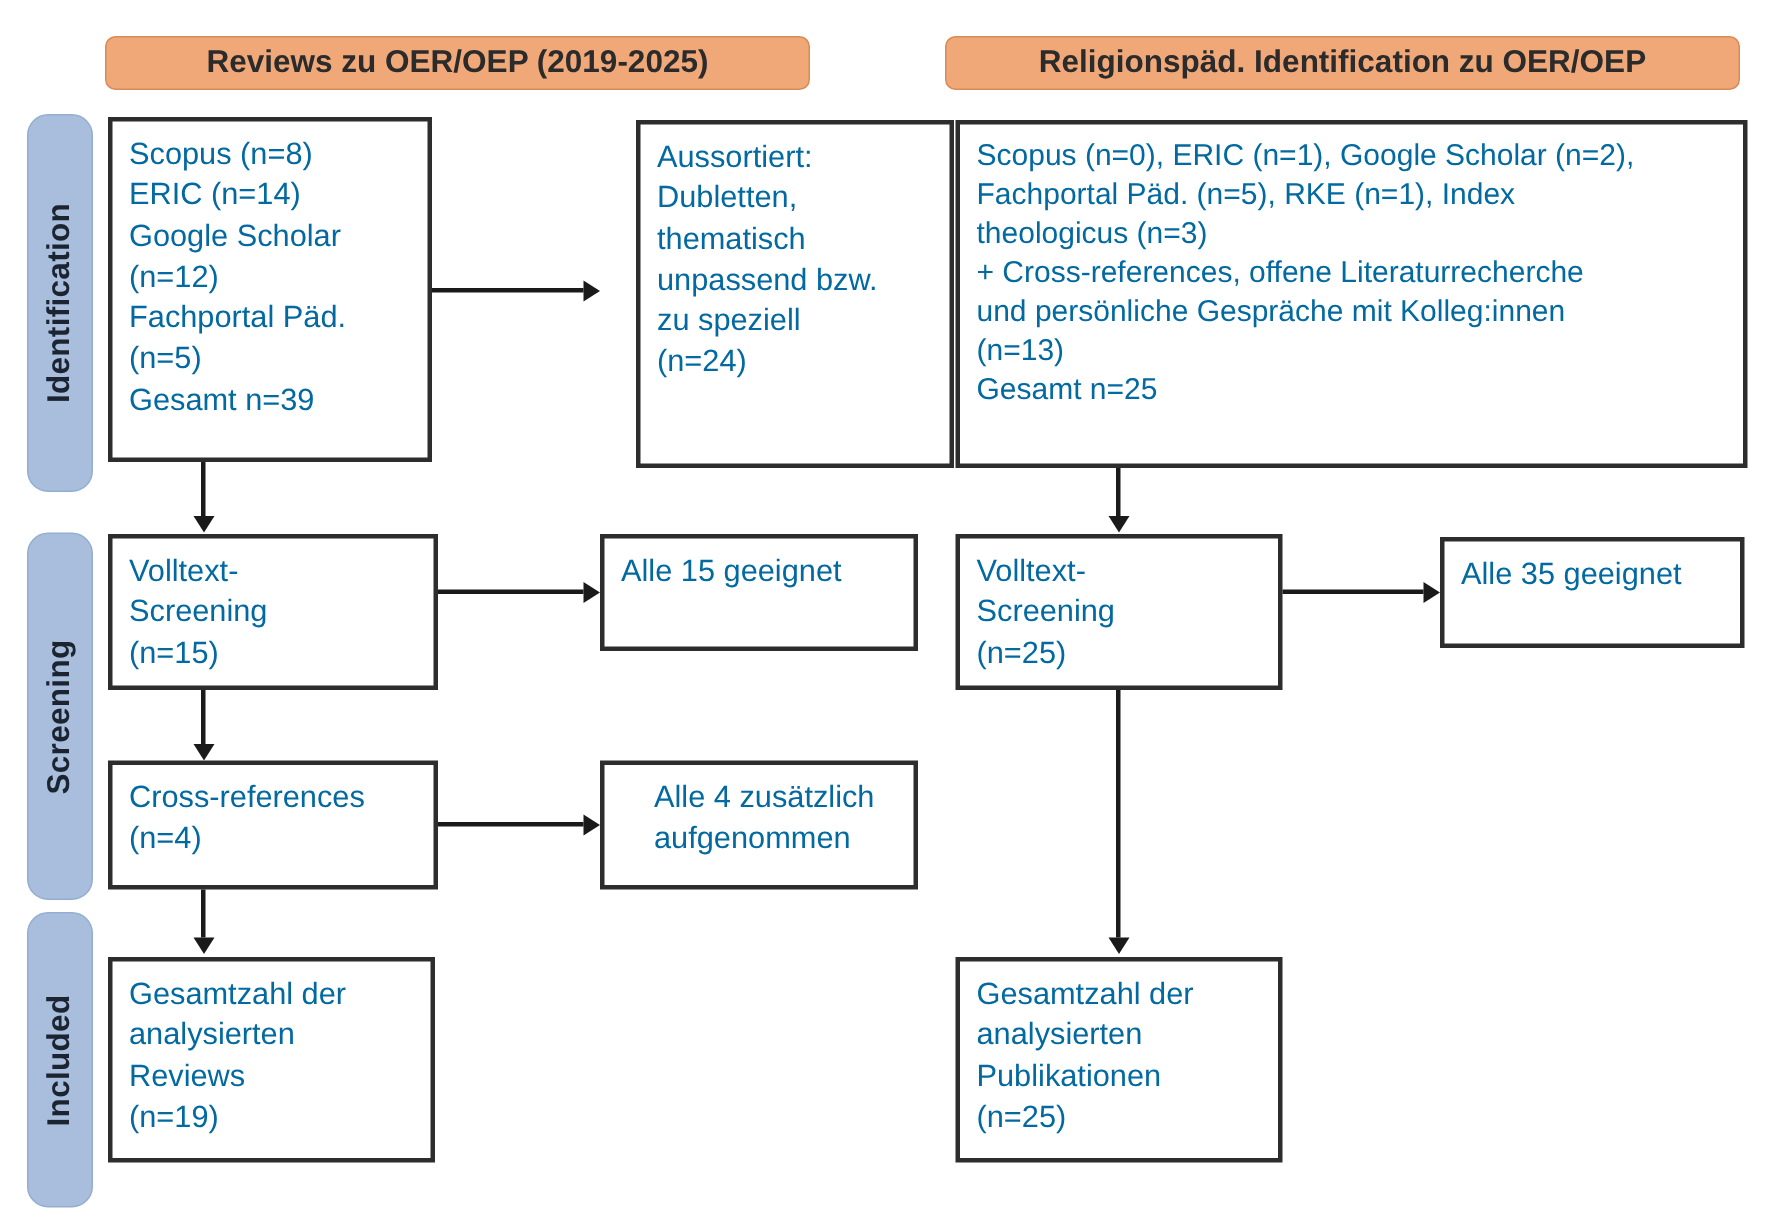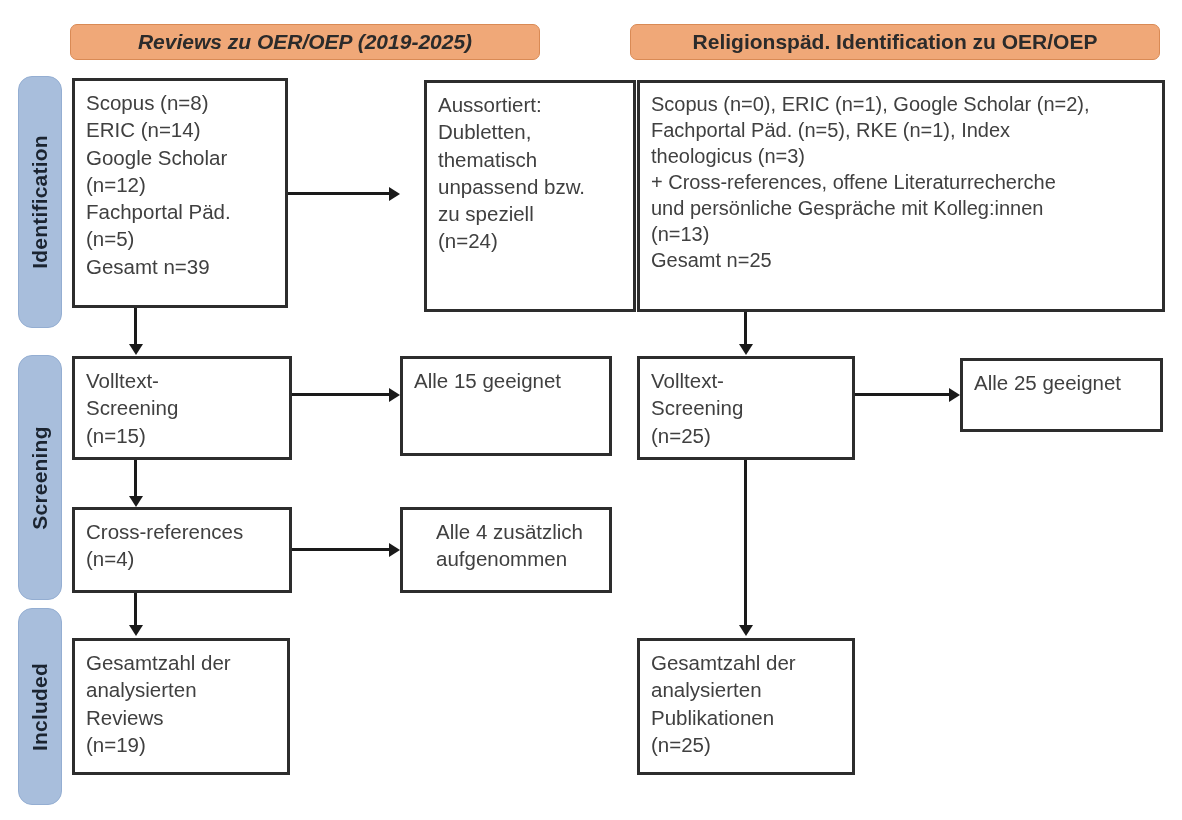--- a/index.html
+++ b/index.html
@@ -53,21 +53,21 @@
     white-space: nowrap;
   }
 
   
   .box {
     position: absolute;
     background: #ffffff;
     border: 3px solid #2d2d2d;
     box-sizing: border-box;
     padding: 8px 9px 6px 11px;
-    color: #404040;
+    color: #0369a1;
     font-size: 20.5px;
     line-height: 1.33;
     white-space: pre-line;
     overflow: hidden;
   }
   .box.compact { font-size: 20px; line-height: 1.30; }
 
   
   .line-v, .line-h {
     position: absolute;
@@ -101,21 +101,21 @@
   </div>
 
   <div class="stage-pill" style="left:18px; top:355px; width:44px; height:245px;">
     <span class="stage-label">Screening</span>
   </div>
 
   <div class="stage-pill" style="left:18px; top:608px; width:44px; height:197px;">
     <span class="stage-label">Included</span>
   </div>
 
-  <div class="col-header" style="left:70px; top:24px; width:470px; height:36px;font-style:italic;">Reviews zu OER/OEP (2019-2025)</div>
+  <div class="col-header" style="left:70px; top:24px; width:470px; height:36px;">Reviews zu OER/OEP (2019-2025)</div>
 
   <div class="col-header" style="left:630px; top:24px; width:530px; height:36px;">Religionspäd. Identification zu OER/OEP</div>
 
   <div class="box" style="left:72px; top:78px; width:216px; height:230px;">Scopus (n=8)
 ERIC (n=14)
 Google Scholar
 (n=12)
 Fachportal Päd.
 (n=5)
 Gesamt n=39</div>
@@ -133,21 +133,21 @@
   <div class="line-v" style="left:134px; top:308px; width:3px; height:36px;"></div>
   <div class="arrow-down" style="left:128.5px; top:344px;"></div>
 
   <div class="box" style="left:72px; top:356px; width:220px; height:104px;">Volltext-
 Screening
 (n=15)</div>
 
   <div class="line-h" style="left:292px; top:393px; width:97px;"></div>
   <div class="arrow-right" style="left:389px; top:387.5px;"></div>
 
-  <div class="box" style="left:400px; top:356px; width:212px; height:100px;">Alle 15 geeignet</div>
+  <div class="box" style="left:400px; top:356px; width:212px; height:78px;">Alle 15 geeignet</div>
 
   <div class="line-v" style="left:134px; top:460px; width:3px; height:36px;"></div>
   <div class="arrow-down" style="left:128.5px; top:496px;"></div>
 
   <div class="box" style="left:72px; top:507px; width:220px; height:86px;">Cross-references
 (n=4)</div>
 
   <div class="line-h" style="left:292px; top:548px; width:97px;"></div>
   <div class="arrow-right" style="left:389px; top:542.5px;"></div>
 
@@ -173,21 +173,21 @@
   <div class="line-v" style="left:744px; top:312px; width:3px; height:32px;"></div>
   <div class="arrow-down" style="left:738.5px; top:344px;"></div>
 
   <div class="box" style="left:637px; top:356px; width:218px; height:104px;">Volltext-
 Screening
 (n=25)</div>
 
   <div class="line-h" style="left:855px; top:393px; width:94px;"></div>
   <div class="arrow-right" style="left:949px; top:387.5px;"></div>
 
-  <div class="box" style="left:960px; top:358px; width:203px; height:74px;">Alle 25 geeignet</div>
+  <div class="box" style="left:960px; top:358px; width:203px; height:74px;">Alle 35 geeignet</div>
 
   <div class="line-v" style="left:744px; top:460px; width:3px; height:165px;"></div>
   <div class="arrow-down" style="left:738.5px; top:625px;"></div>
 
   <div class="box" style="left:637px; top:638px; width:218px; height:137px;">Gesamtzahl der
 analysierten
 Publikationen
 (n=25)</div>
 
 </div>

